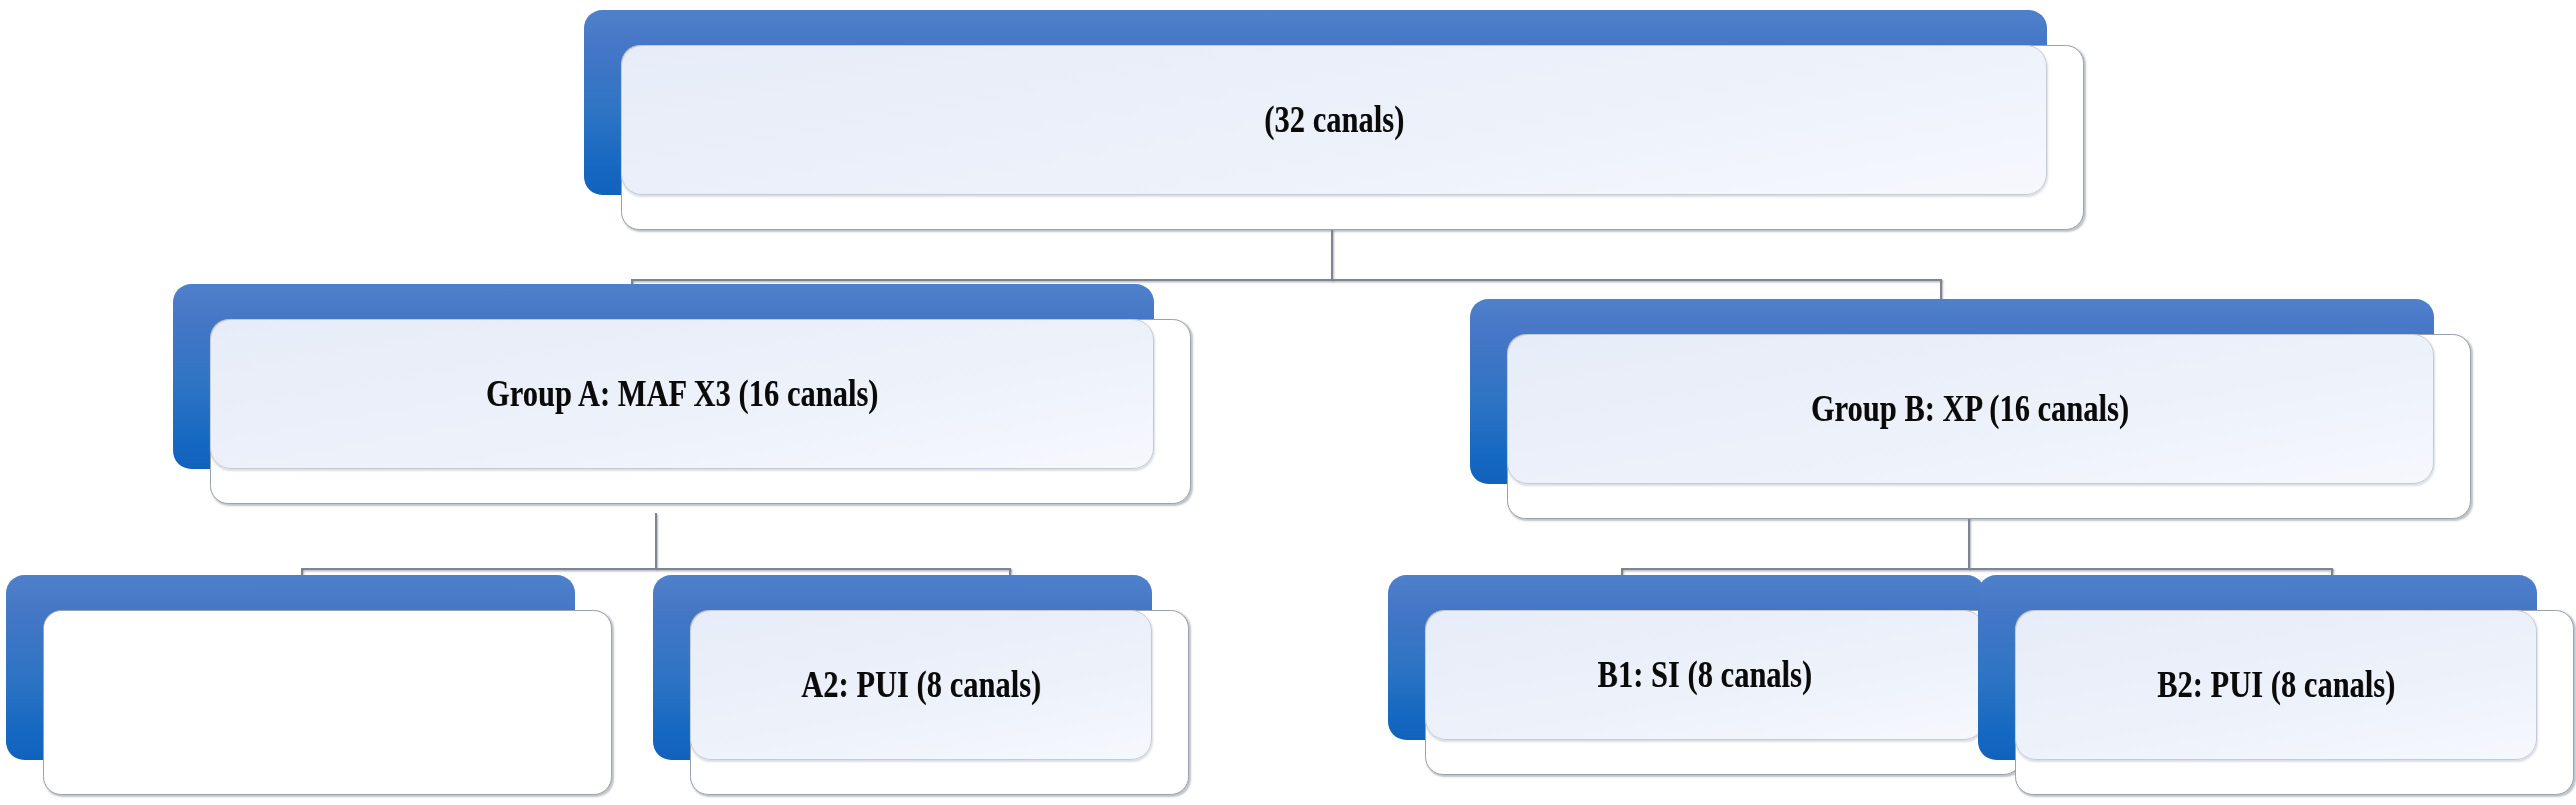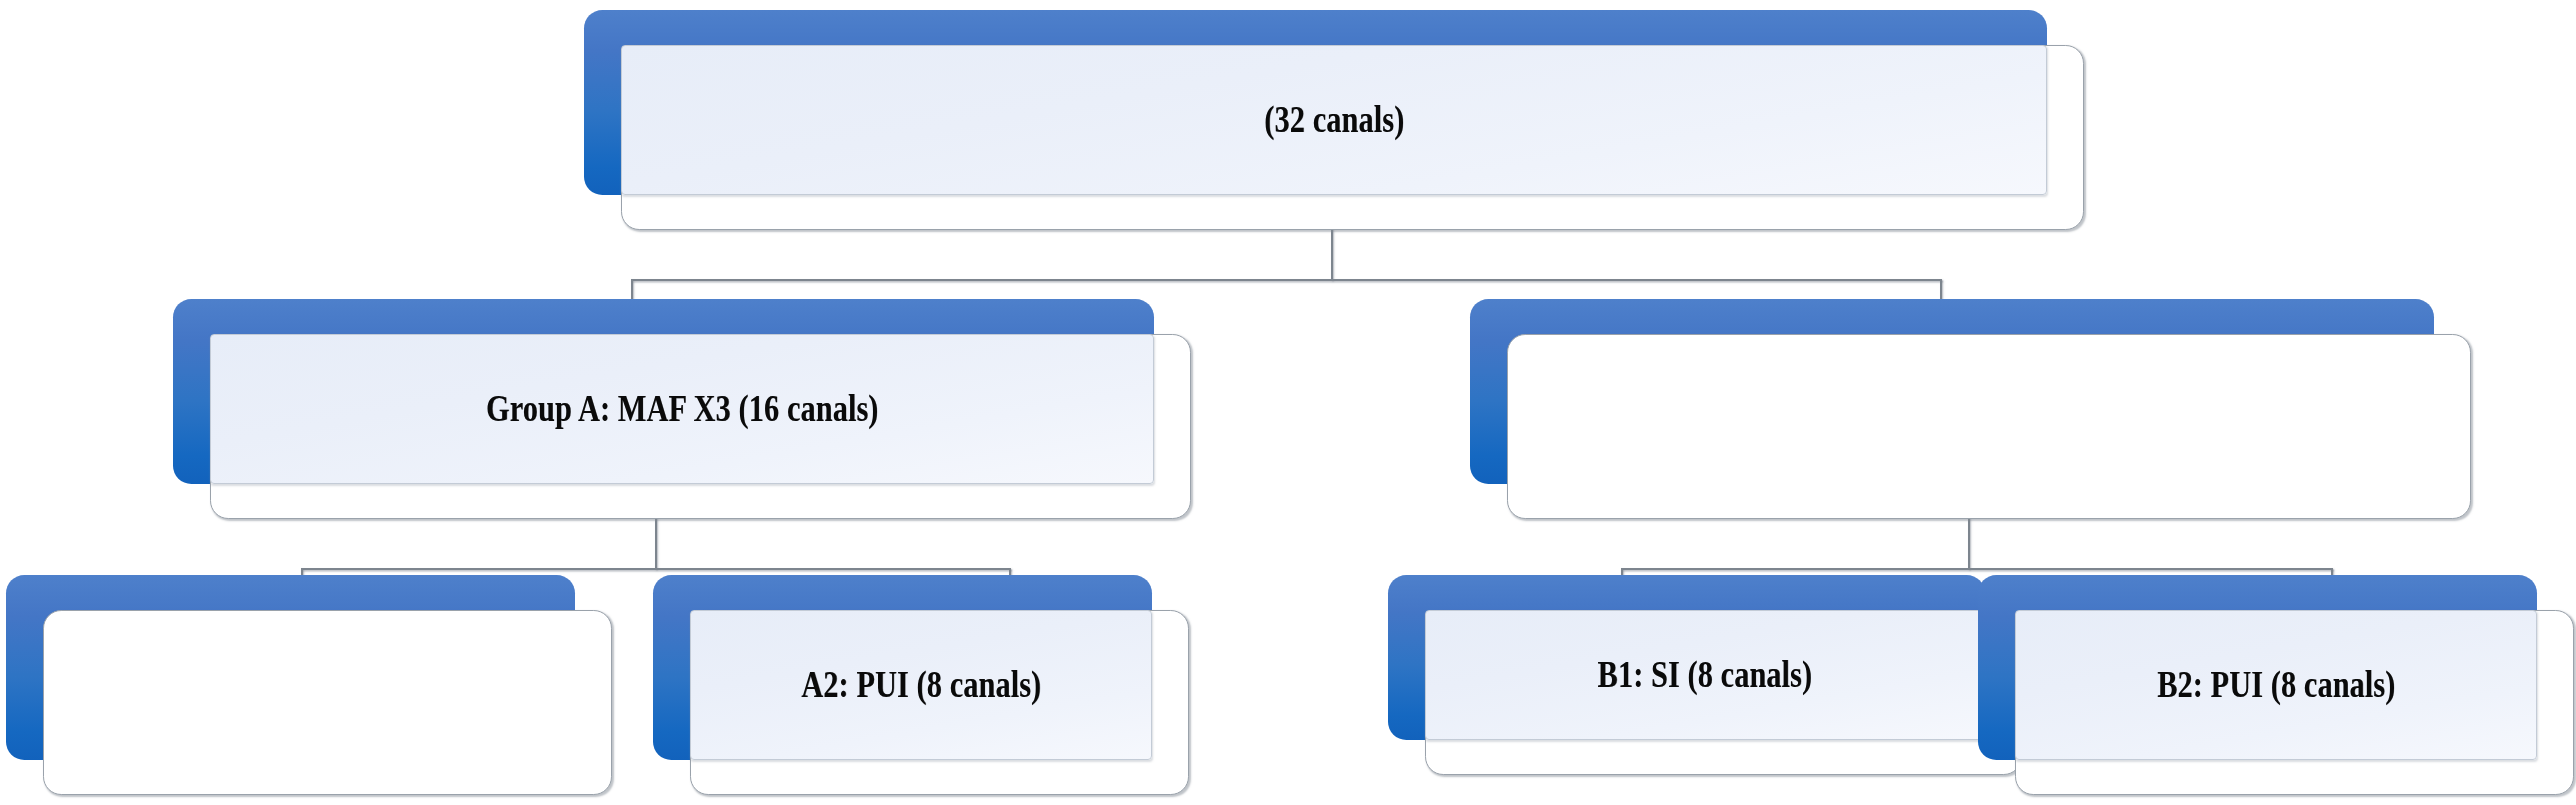--- a/index.html
+++ b/index.html
@@ -63,21 +63,21 @@
     box-shadow: 1.1px 1.8px 1.8px rgba(130,138,148,0.5);
   }
 
   
   .node .slab-face {
     position: absolute;
     left: 37px;
     top: 35px;
     right: 37px;
     bottom: 35px;
-    border-radius: 4px;
+    border-radius: 21px;
     background: linear-gradient(170deg,
                 #E7EDF8 0%,
                 #EAEFF9 35%,
                 #EFF3FB 70%,
                 #F6F8FD 100%);
     border: 0.7px solid #c3cbd6;
     box-shadow: 0.7px 1.4px 2.1px rgba(150,158,168,0.35);
     display: flex;
     align-items: center;
     justify-content: center;
@@ -120,31 +120,34 @@
   <div class="conn v" style="left:2331px; top:568px; height:44px;"></div>
 
   <div class="node level-1" style="left:584px; top:10px; width:1500px; height:220px;">
     <div class="slab-blue"></div>
     <div class="slab-white"></div>
     <div class="slab-face">
       <span class="label">(32 canals)</span>
     </div>
   </div>
 
-  <div class="node level-2" style="left:173px; top:299px; width:1018px; height:220px;">
+  <div class="node level-2" style="left:173px; top:284px; width:1018px; height:220px;">
     <div class="slab-blue"></div>
     <div class="slab-white"></div>
     <div class="slab-face">
       <span class="label">Group A: MAF X3 (16 canals)</span>
     </div>
   </div>
 
   <div class="node level-2" style="left:1470px; top:299px; width:1001px; height:220px;">
     <div class="slab-blue"></div>
     <div class="slab-white"></div>
+    <div class="slab-face">
+      <span class="label">Group B: XP (16 canals)</span>
+    </div>
   </div>
 
   <div class="node level-3" style="left:5.6px; top:575px; width:606px; height:220px;">
     <div class="slab-blue"></div>
     <div class="slab-white"></div>
   </div>
 
   <div class="node level-3" style="left:653px; top:575px; width:536px; height:220px;">
     <div class="slab-blue"></div>
     <div class="slab-white"></div>

